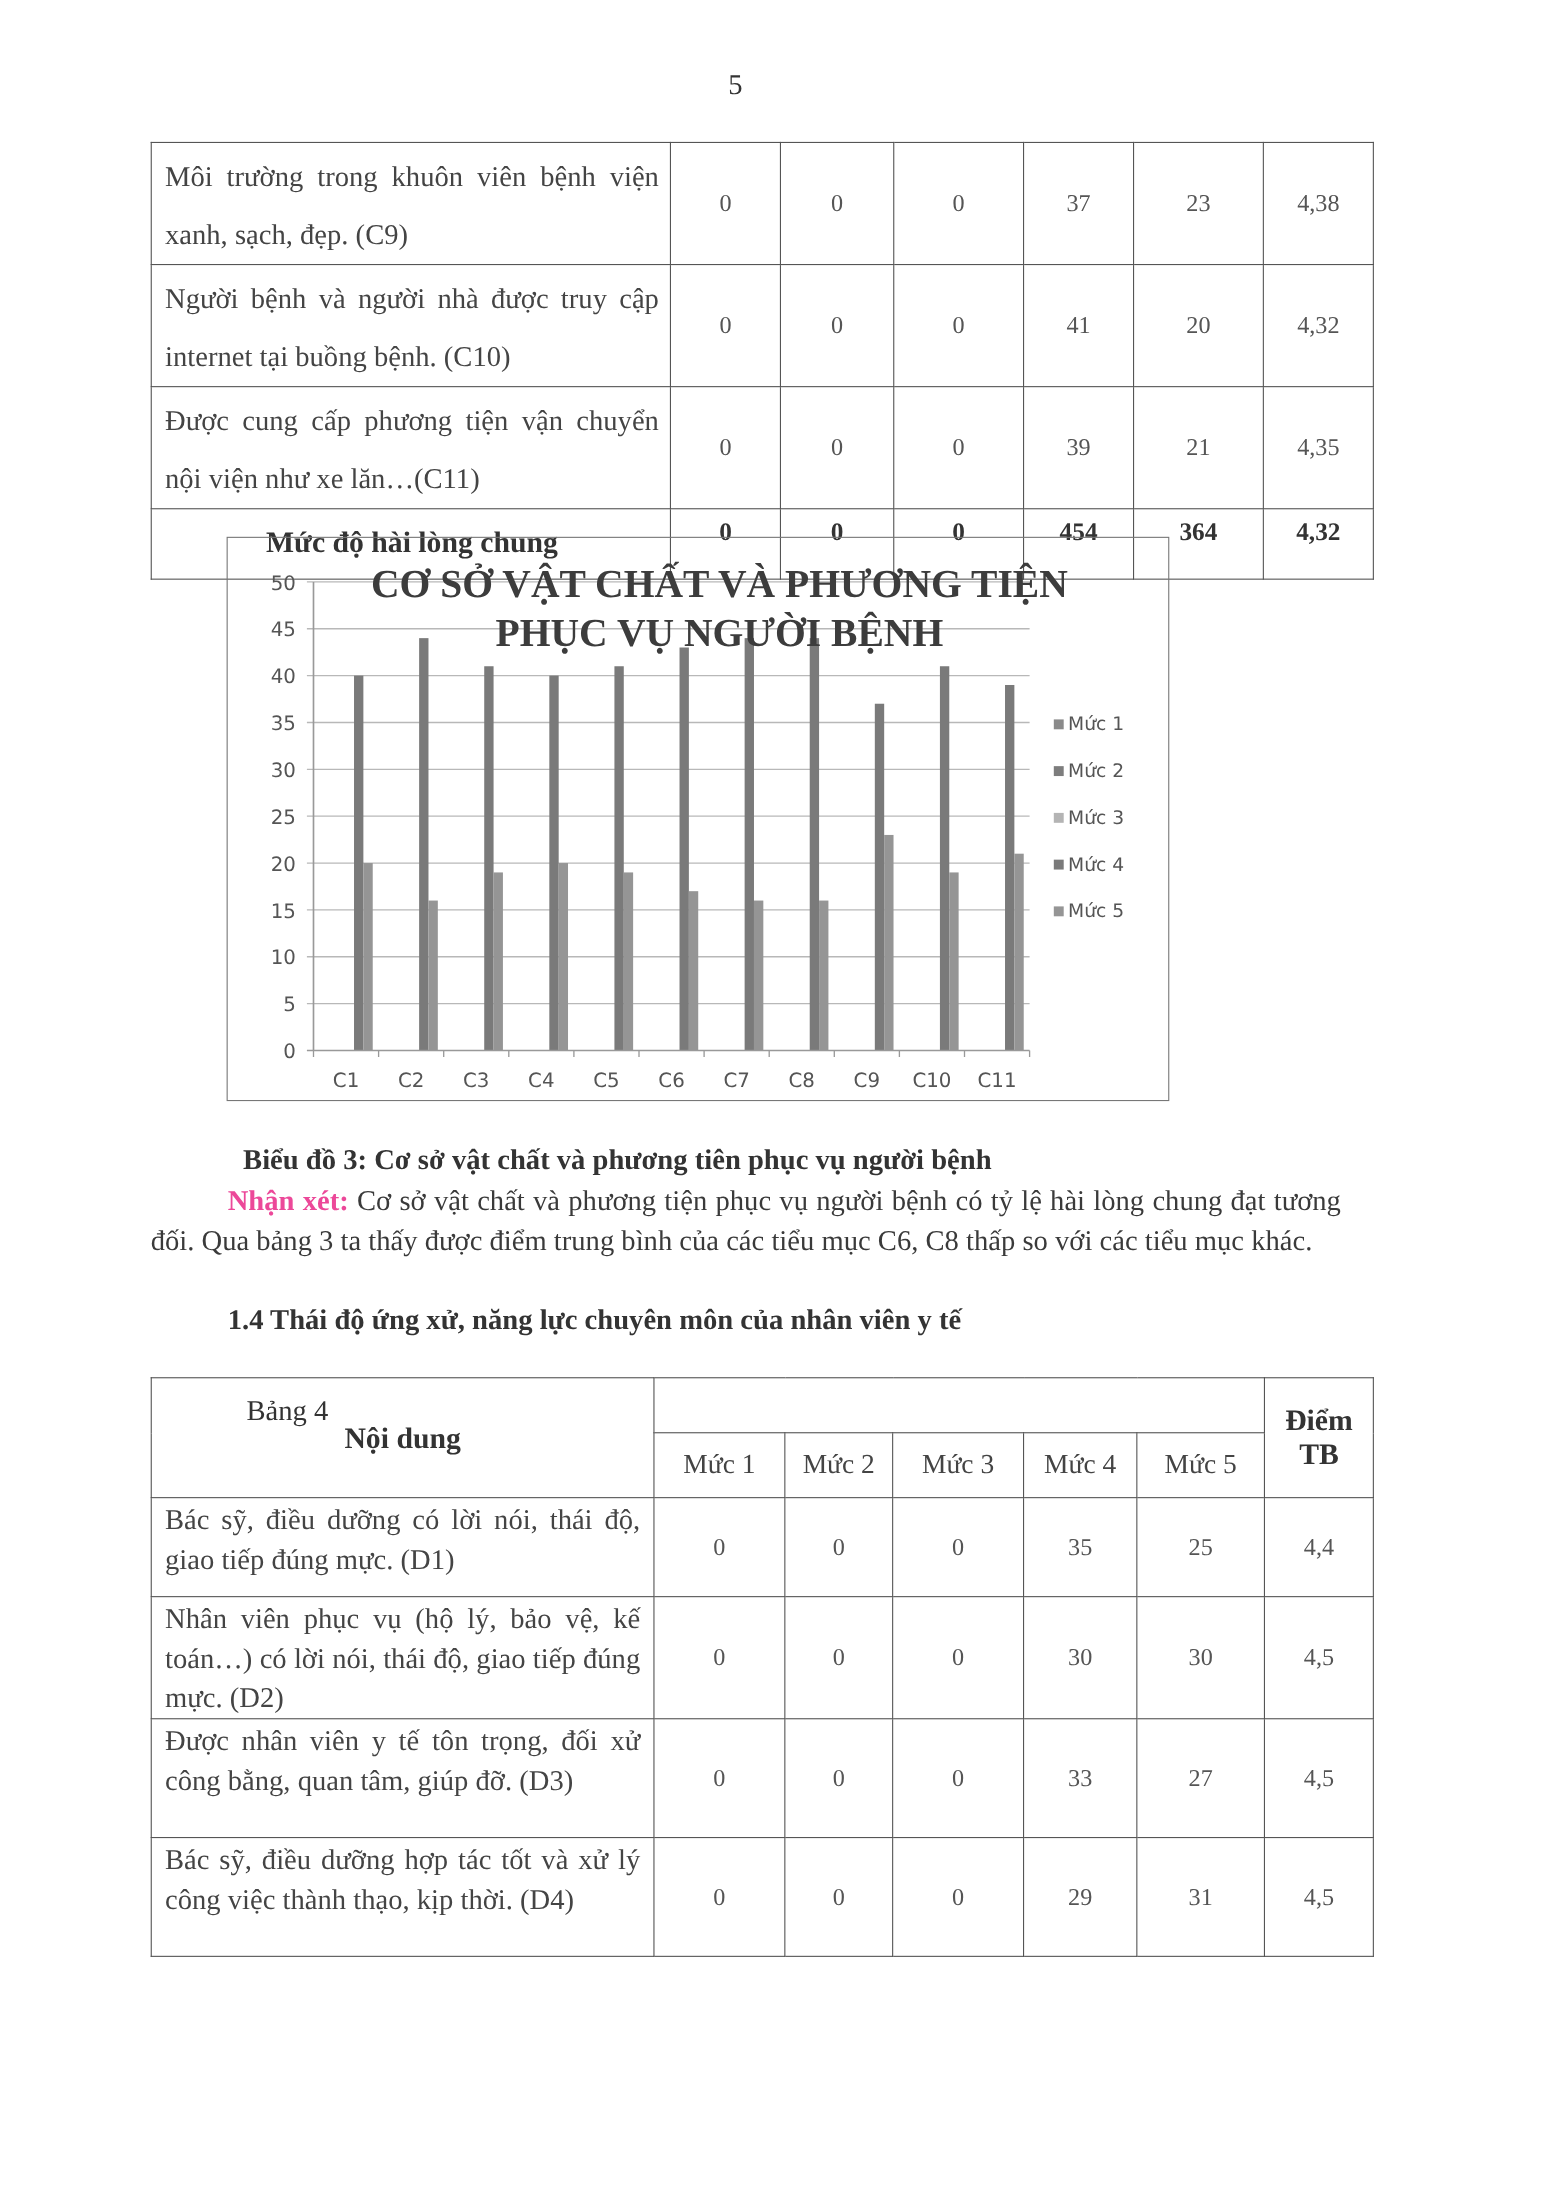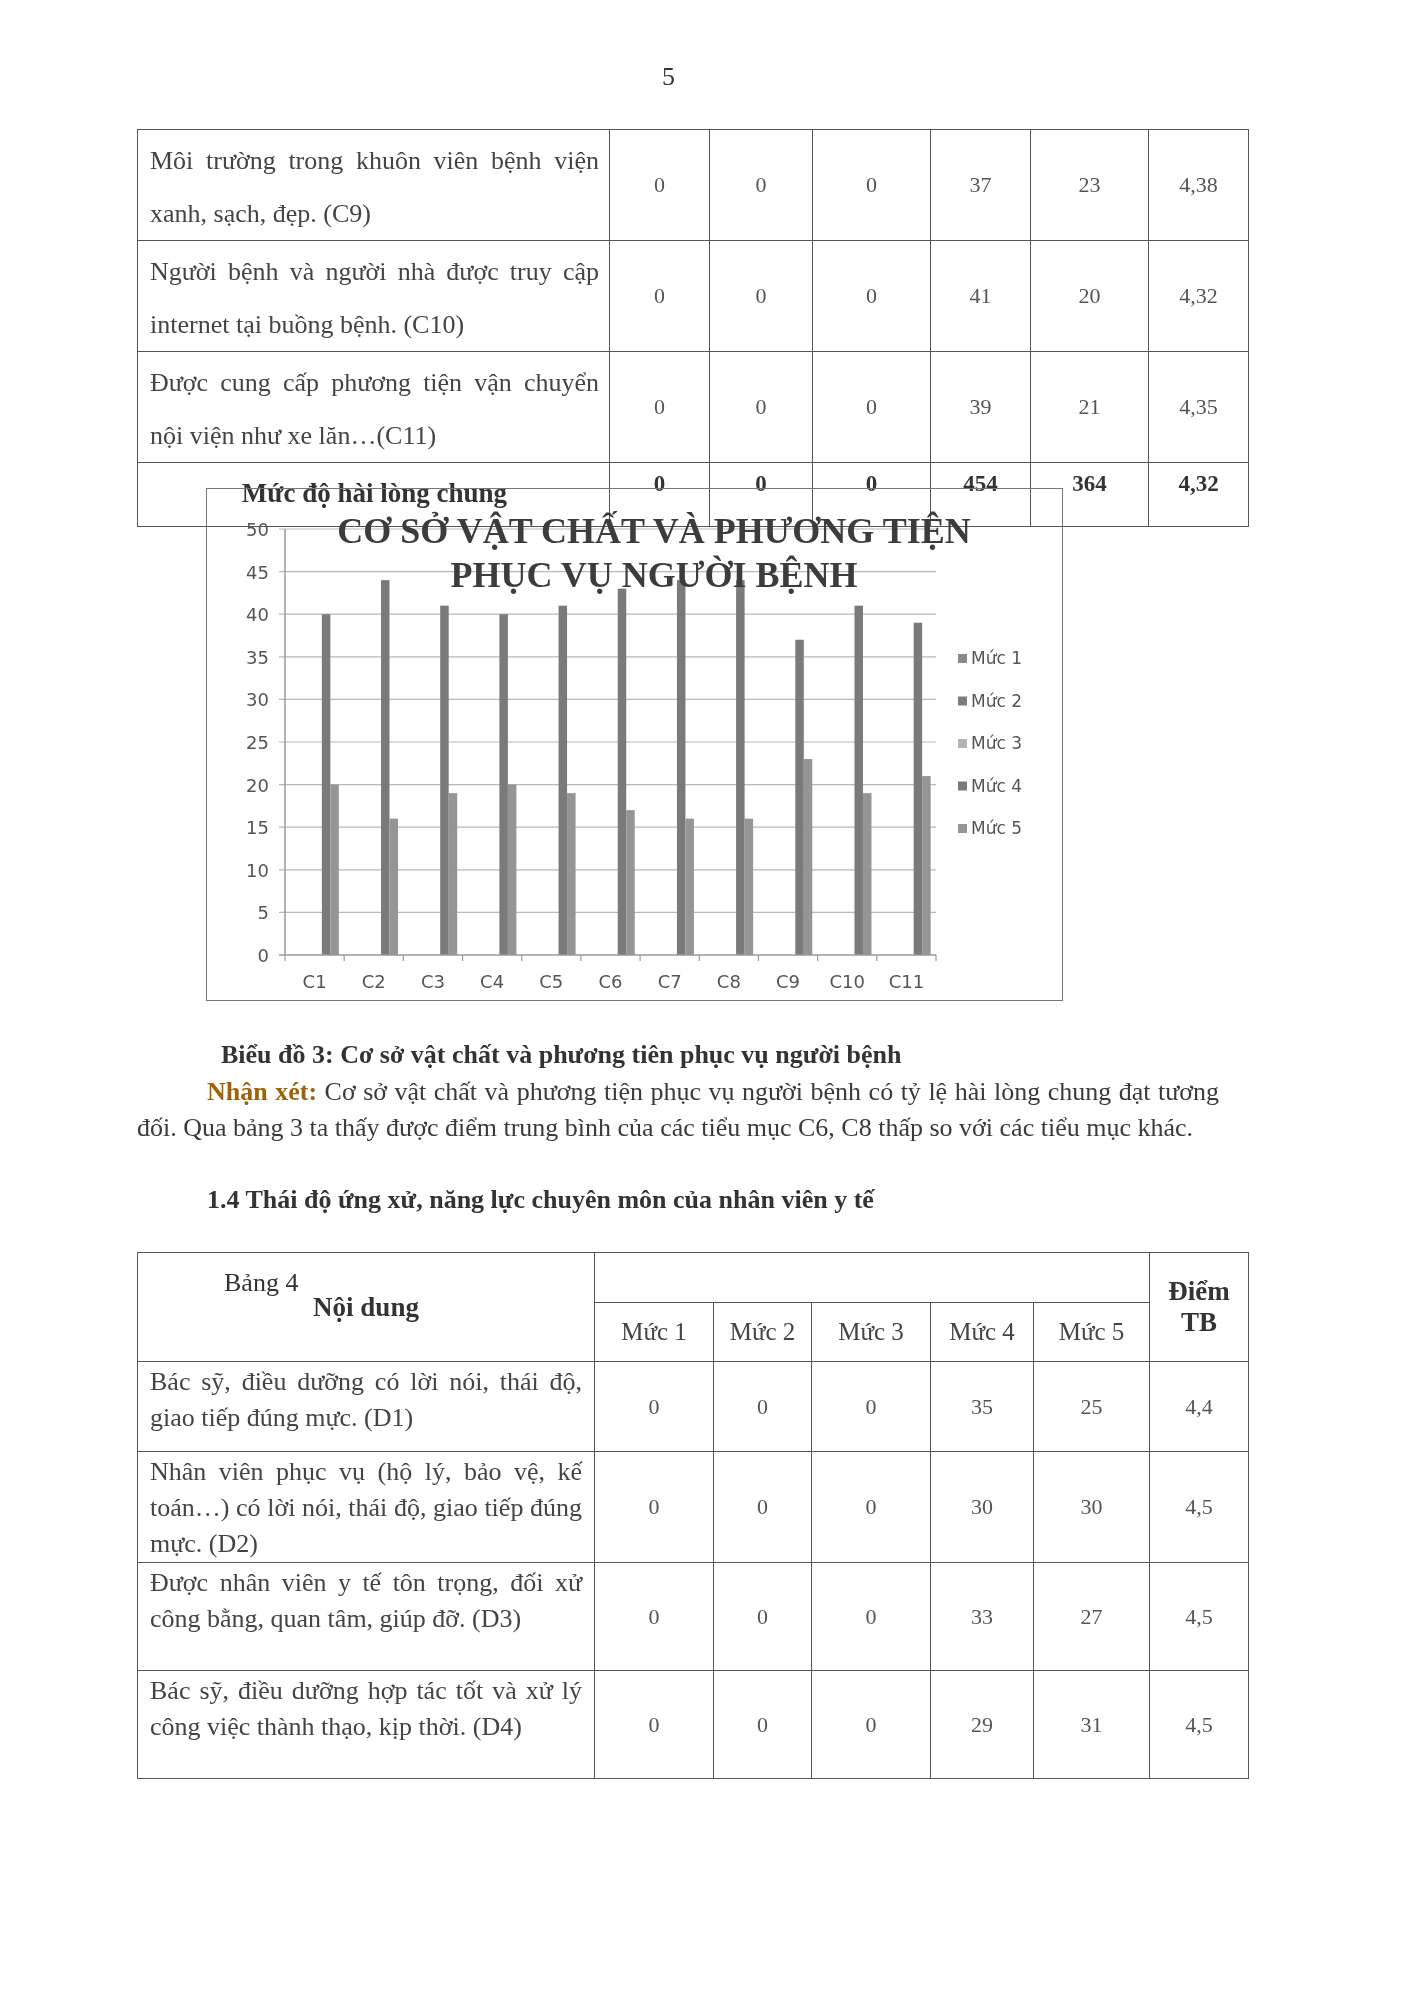--- a/index.html
+++ b/index.html
@@ -17,21 +17,21 @@
   .t1 tr.total { height: 60px; }
   .t1 tr.total td { font-weight: bold; color: #333; }
   .t1 tr.total td.num { vertical-align: top; padding-top: 8px; font-size: 23px; }
   .t1 tr.total td.desc { text-align: center; text-align-last: center; vertical-align: bottom; padding-bottom: 6px; font-size: 27px; }
 
   .chart-box { left: 206px; top: 488px; width: 857px; height: 513px; border: 1.5px solid #777; box-sizing: border-box; }
   svg text { font-family: "DejaVu Sans", sans-serif; }
   .caption { left: 221px; top: 1040px; font-size: 26px; font-weight: bold; color: #333; }
   .para { left: 137px; width: 1082px; font-size: 26px; line-height: 36px; color: #3a3a3a; text-align: justify; }
   .para1 { top: 1074px; text-indent: 70px; }
-  .para1 b { color: #a16207; }
+  .para1 b { color: #ec4899; }
   .heading { left: 207px; top: 1185px; font-size: 26px; font-weight: bold; color: #333; }
   .tablelabel { left: 224px; top: 1268px; font-size: 26px; font-weight: normal; color: #333; }
 
   .t2 { left: 137px; top: 1252px; width: 1111px; }
   .t2 td { font-size: 26px; color: #444; }
   .t2 td.num { text-align: center; vertical-align: middle; font-size: 22px; color: #555; }
   .t2 td.desc { padding: 2px 12px 0 12px; line-height: 36px; text-align: justify; text-align-last: left; vertical-align: top; }
   .t2 td.hdr-bold { font-weight: bold; color: #333; text-align: center; vertical-align: middle; font-size: 27px; }
   .t2 td.lvl { text-align: center; vertical-align: middle; font-size: 25px; }
   .t2 tr.h1 { height: 50px; }

